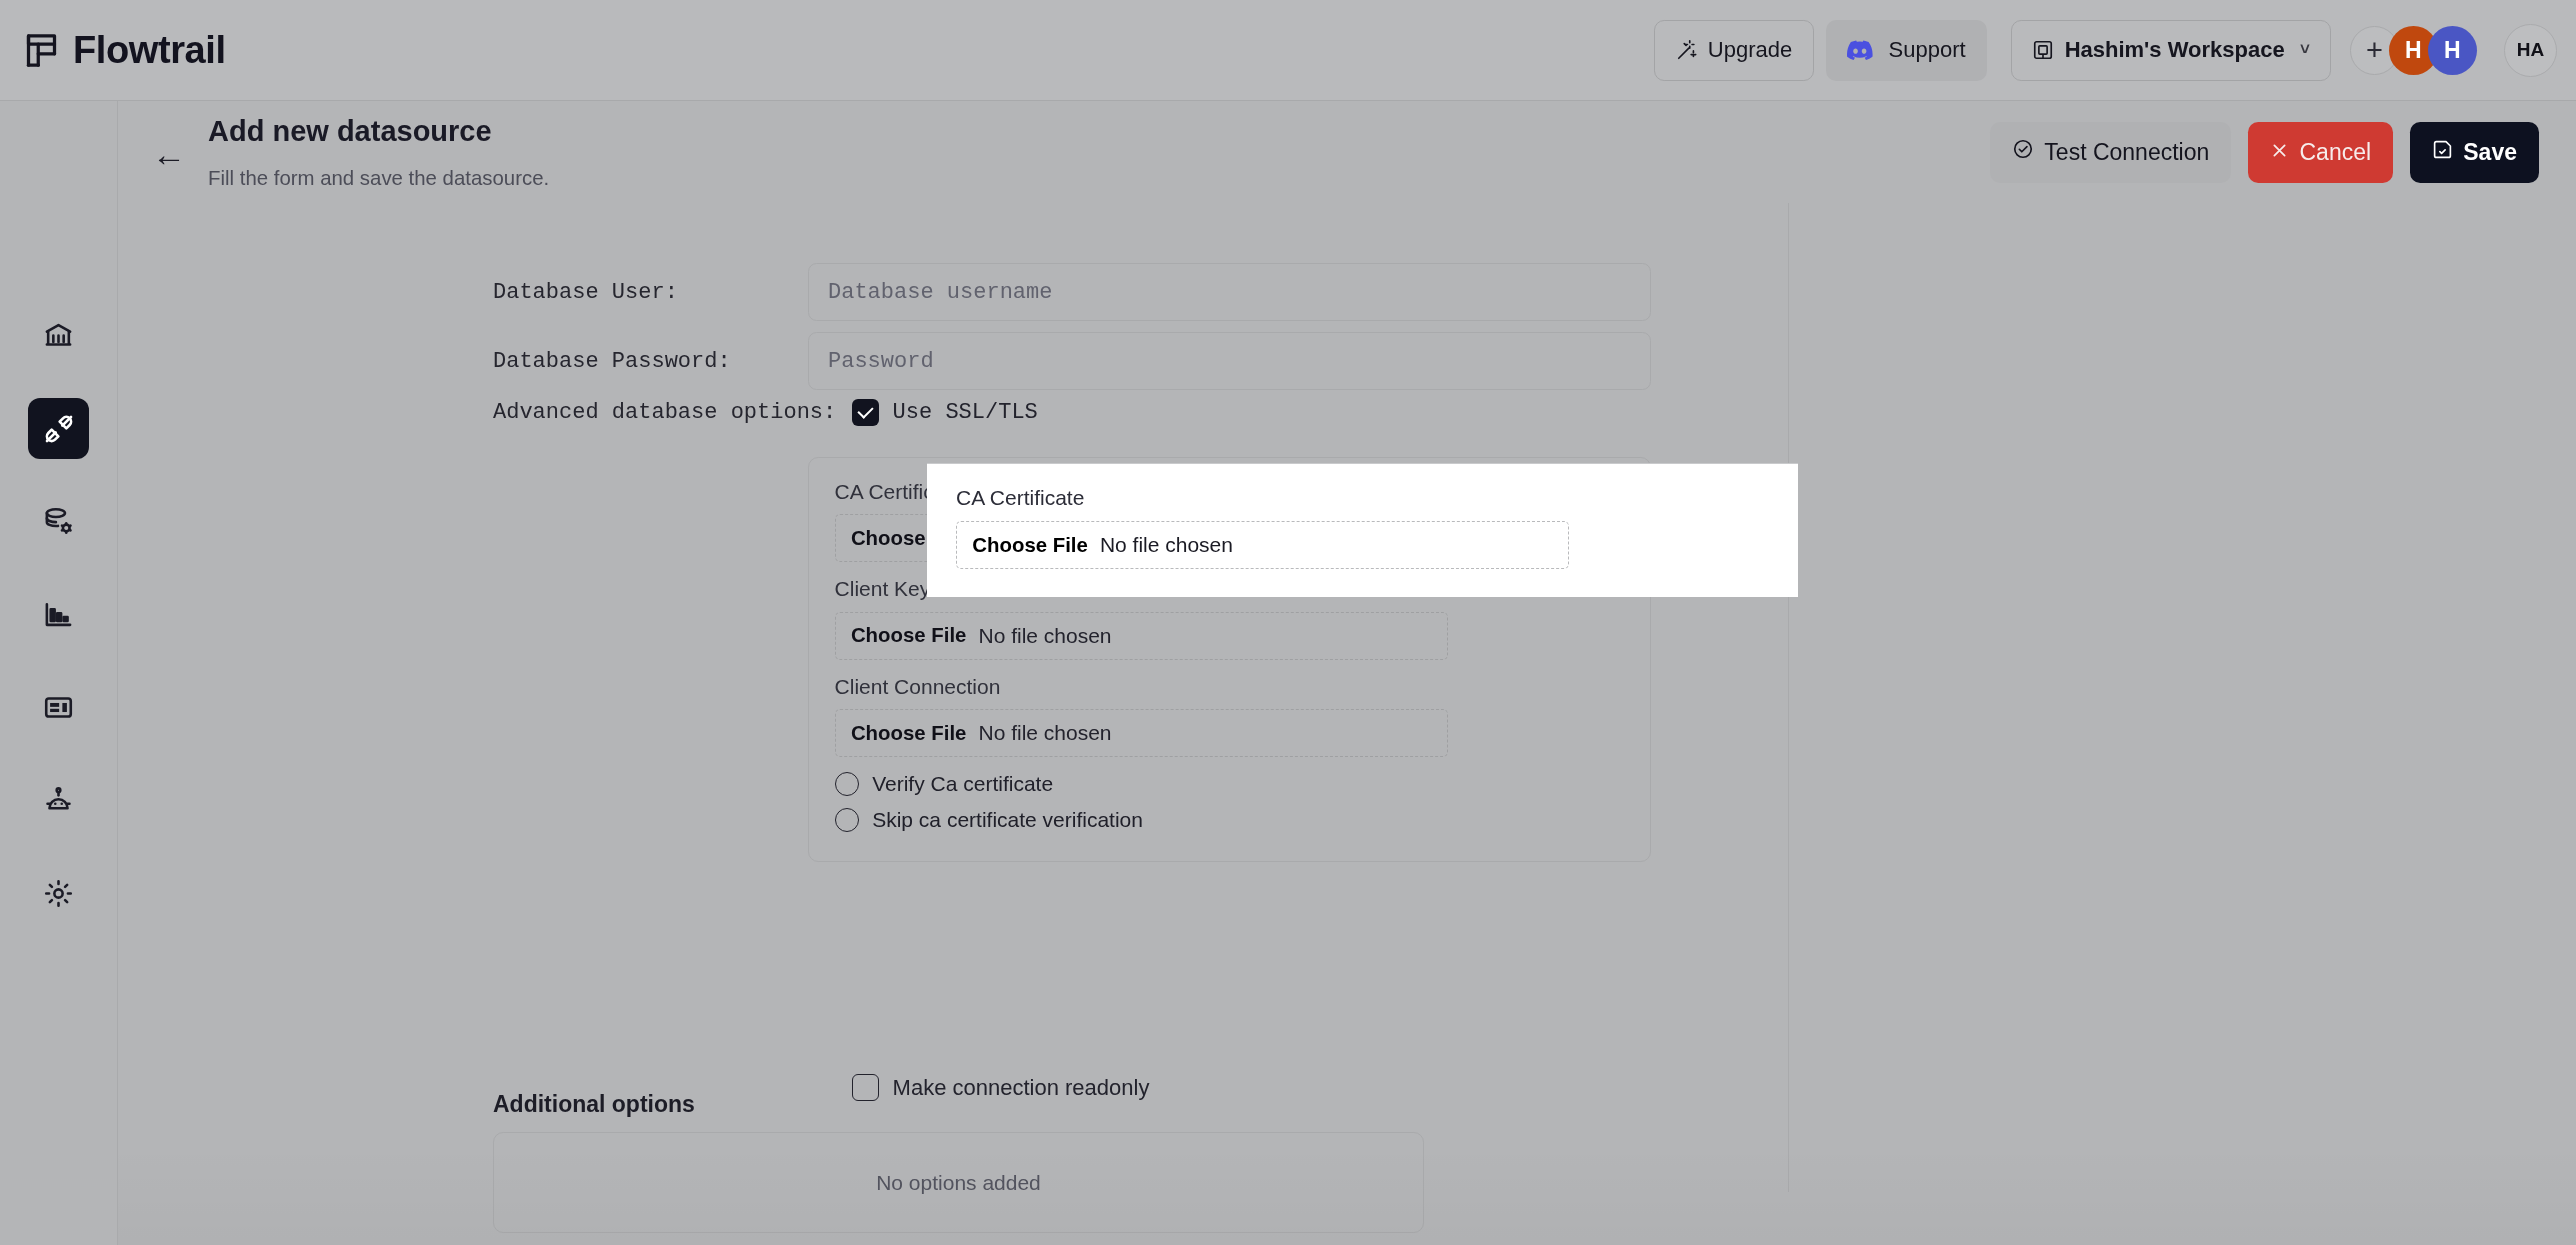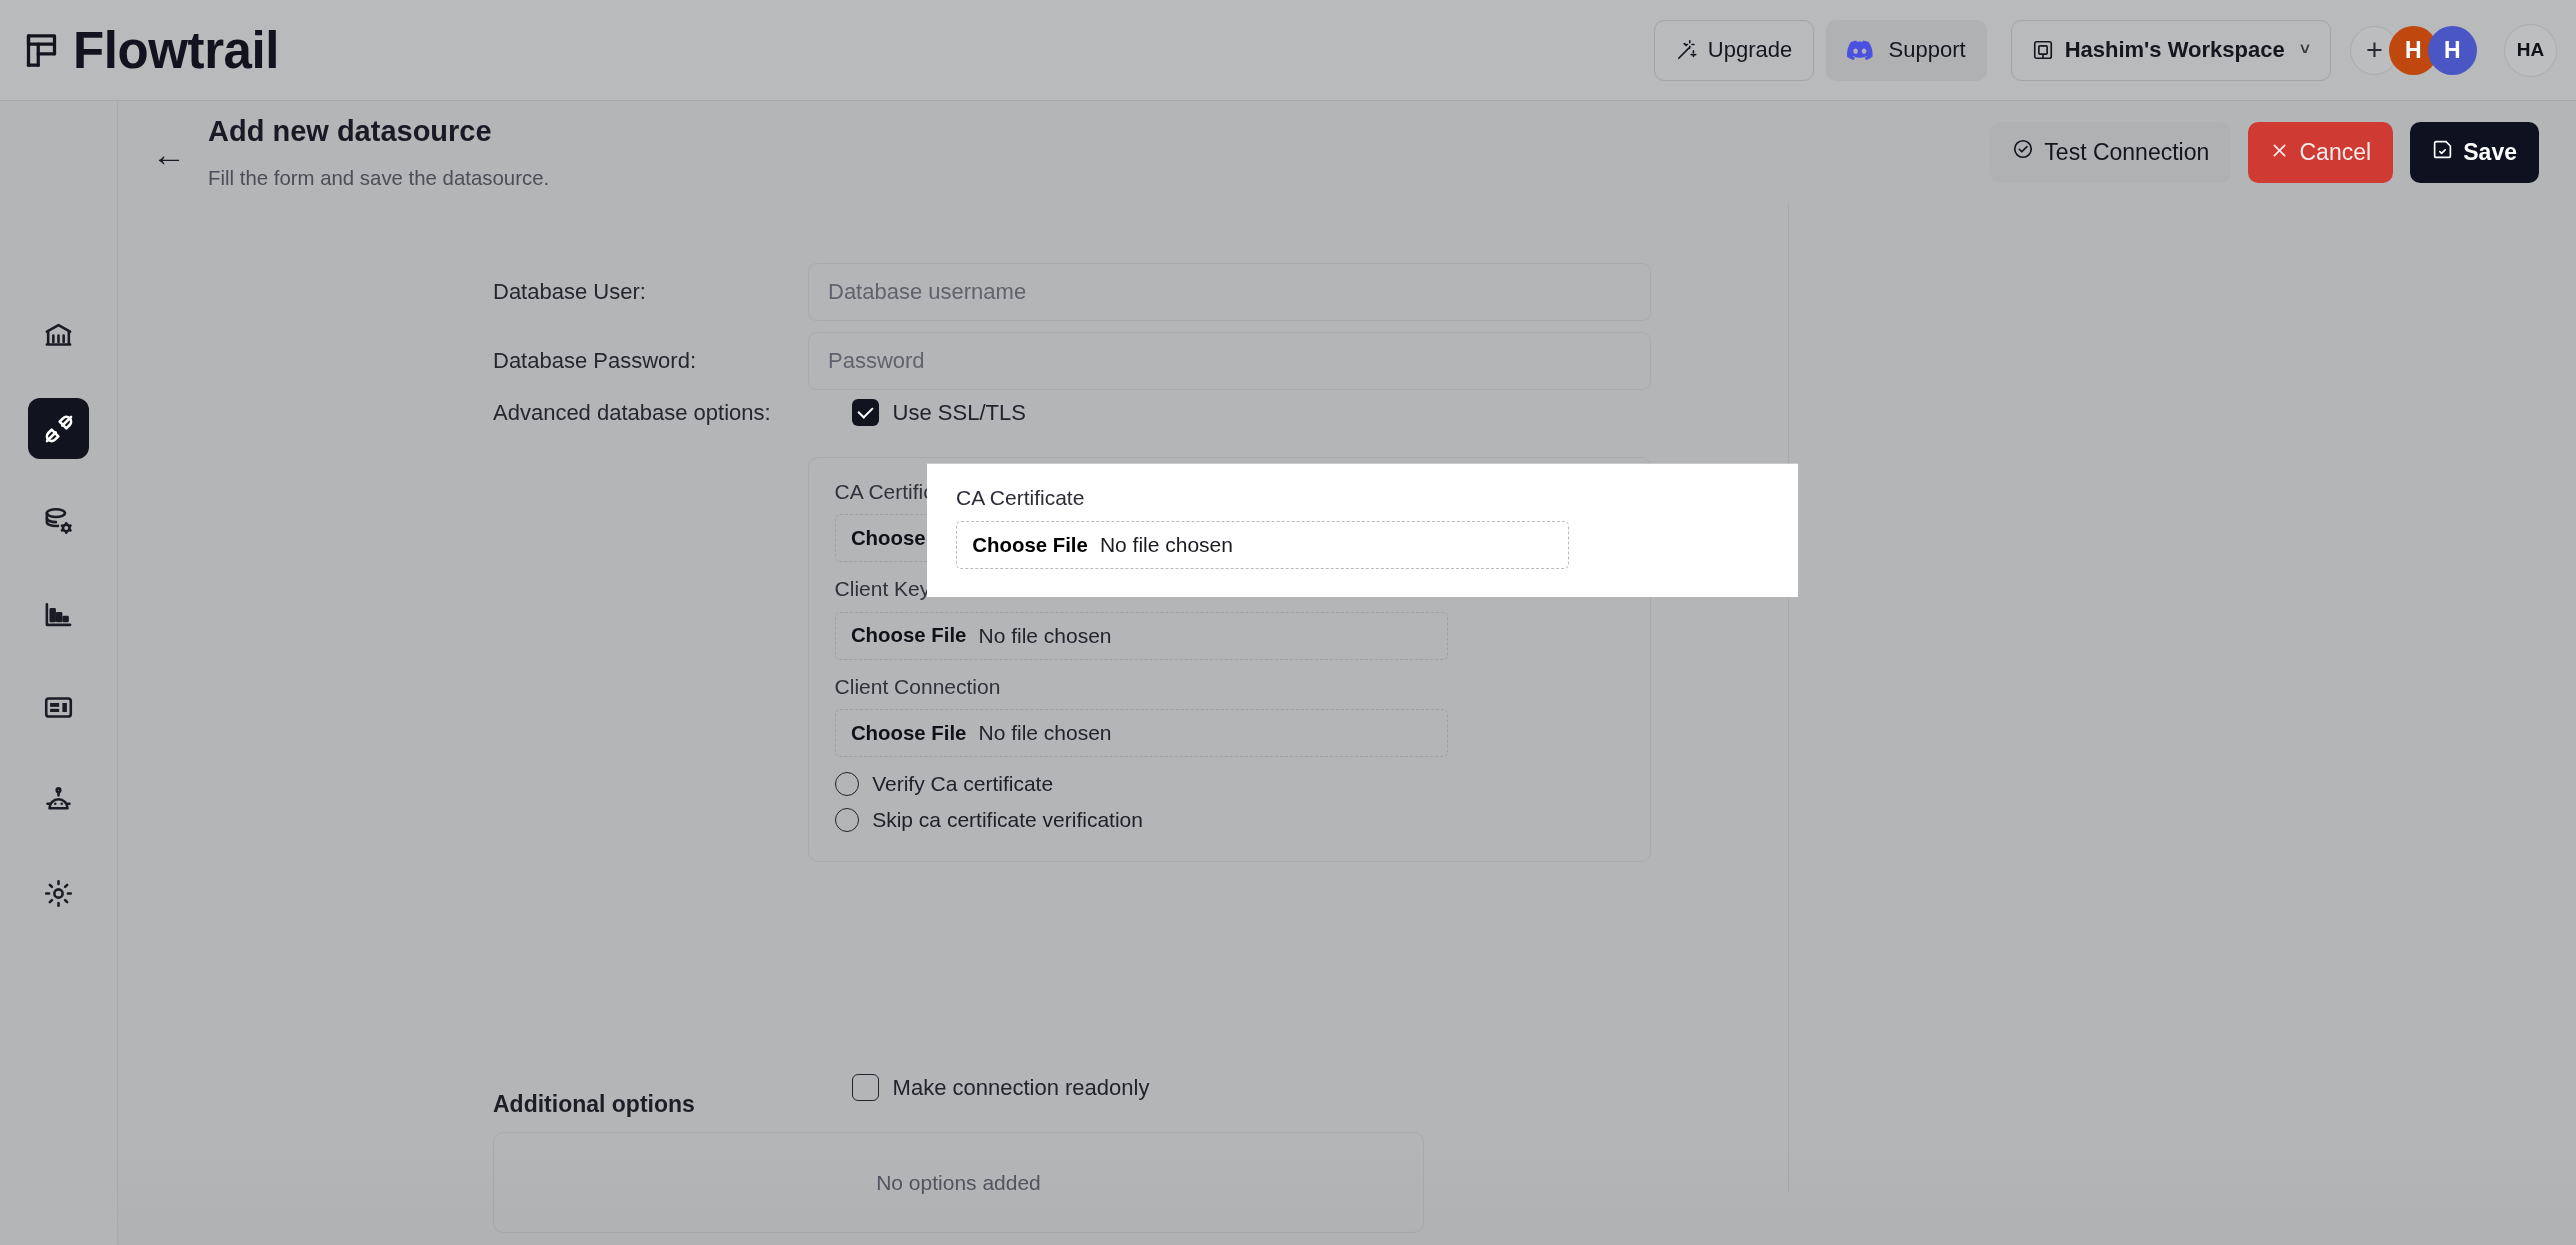--- a/index.html
+++ b/index.html
@@ -23,21 +23,21 @@
     background: #b9babc;
     border-bottom: 0.9px solid #a8a9ab;
     display: flex; align-items: center;
   }
   .brand {
     display: flex; align-items: center; gap: 12px;
     margin-left: 22px;
   }
   .brand-logo { width: 39px; height: 39px; display:block; }
   .brand-name {
-    font-size: 51px; font-weight: 700; color: #13131f; letter-spacing: -0.4px;
+    font-size: 38px; font-weight: 700; color: #13131f; letter-spacing: -0.4px;
   }
   .topbar-right {
     margin-left: auto; display: flex; align-items: center; gap: 12px;
     margin-right: 19px;
   }
   .tb-btn {
     height: 61px; border: 0.9px solid #a3a4a6; border-radius: 10.2px;
     display: flex; align-items: center; gap: 10.2px;
     padding: 0 20.4px; font-size: 22px; color: #16161f; background: transparent;
     cursor: pointer; white-space: nowrap;
@@ -108,20 +108,21 @@
   .act.save   { background: #0d1120; color: #ffffff; font-weight: 600; }
 
   
   .form-wrap {
     position: absolute; top: 102px; left: 0; width: 1671px; bottom: 53px;
     border-right: 0.9px solid #a9aaac;
   }
   .row {
     display: flex; align-items: center; padding: 0 0 0 375px;
     position: relative;
+    font-family: Liberation Mono, monospace;
   }
   .row-label {
     position: absolute; left: 375px; font-size: 22px; color: #26262f;
   }
   .field {
     margin-left: 0; width: 843px; height: 58px;
     border: 0.9px solid #a9aaac; border-radius: 8.5px;
     display: flex; align-items: center; padding: 0 19px;
     font-size: 22px; color: #61626e;
     background: transparent;

